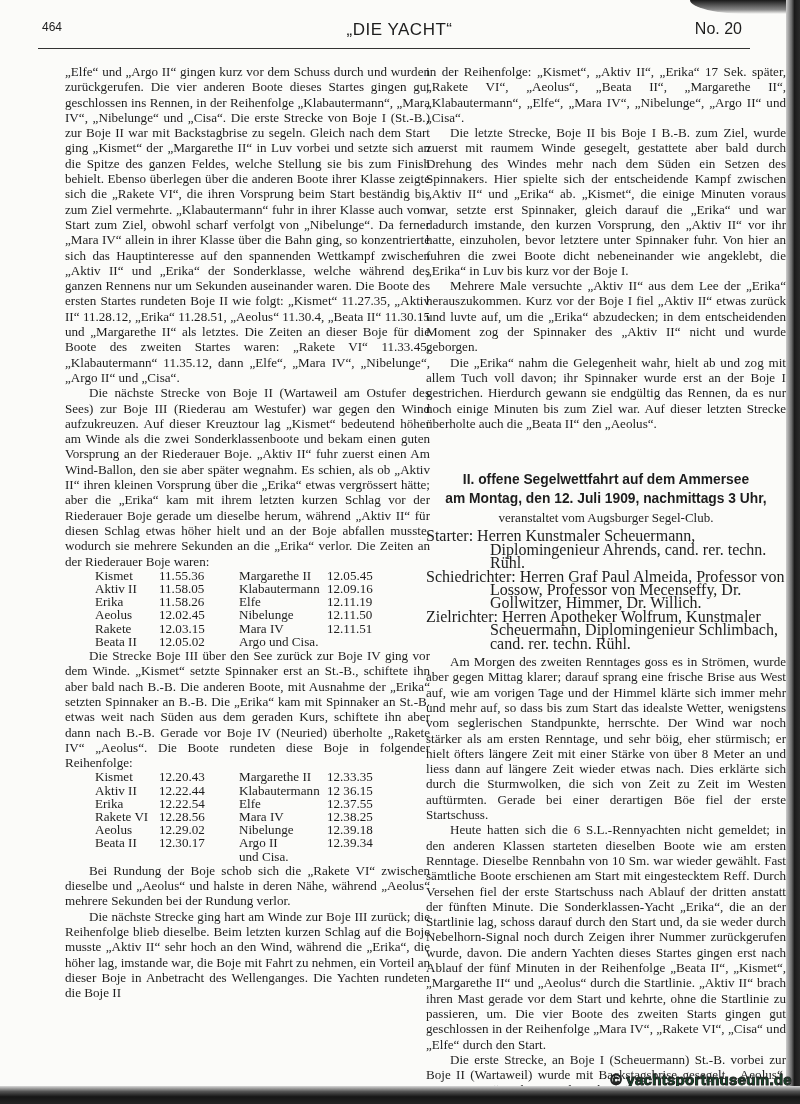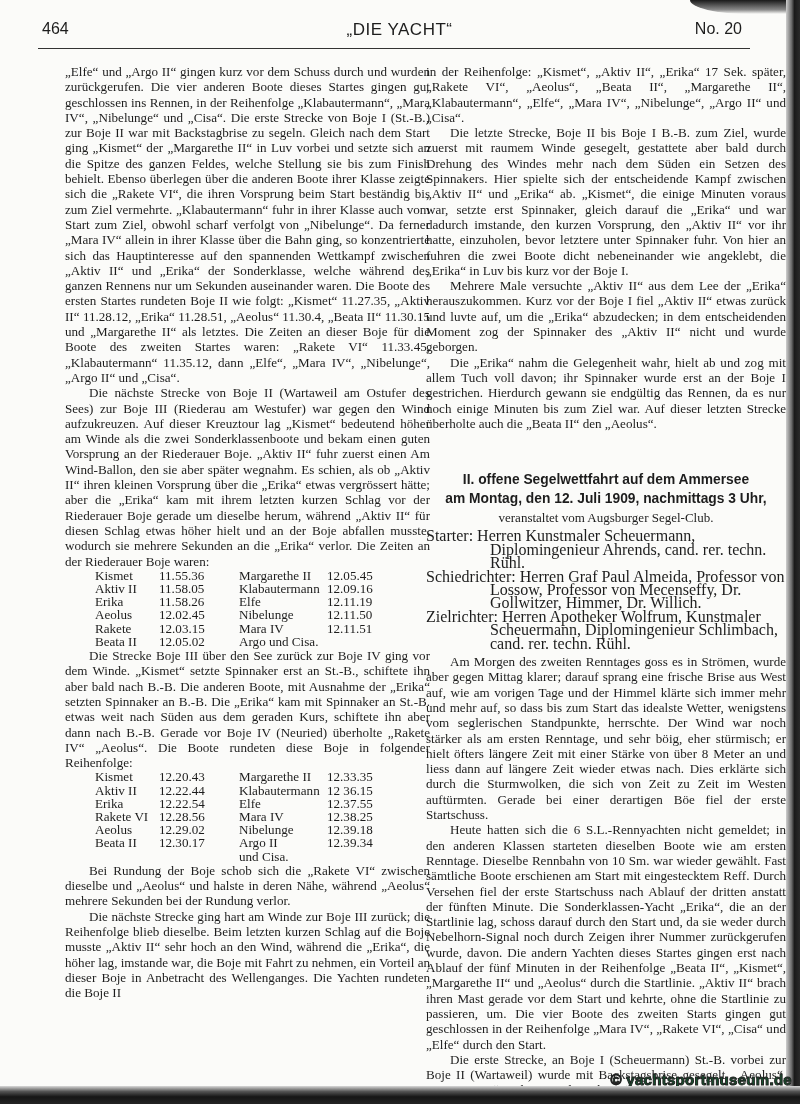--- a/index.html
+++ b/index.html
@@ -19,21 +19,21 @@
     border-bottom-left-radius:60px 14px;
   }
   .scan-bottom {
     position:absolute; left:0; bottom:0; width:800px; height:18px;
     background:linear-gradient(to bottom,#d9d9d9 0,#555 30%,#161616 60%,#232323 100%);
   }
   .running-head {
     position:absolute; top:20px; left:42px; width:700px; height:24px;
     font-family:"Liberation Sans","DejaVu Sans",sans-serif;
   }
-  .running-head .pageno { position:absolute; left:0; top:0; font-size:16px; }
+  .running-head .pageno { position:absolute; left:0; top:0; font-size:12px; }
   .running-head .title { position:absolute; left:15px; right:0; top:0; text-align:center; font-size:17px; letter-spacing:0.5px; }
   .running-head .issue { position:absolute; right:0; top:0; font-size:16px; }
   .head-rule { position:absolute; top:48px; left:38px; width:712px; height:1px; background:#333; }
 
   .col {
     position:absolute; top:64px; width:365px;
     font-family:"Liberation Serif","DejaVu Serif",serif;
     font-size:13.1px; line-height:15.3px; text-align:justify;
     hyphens:auto;
   }

